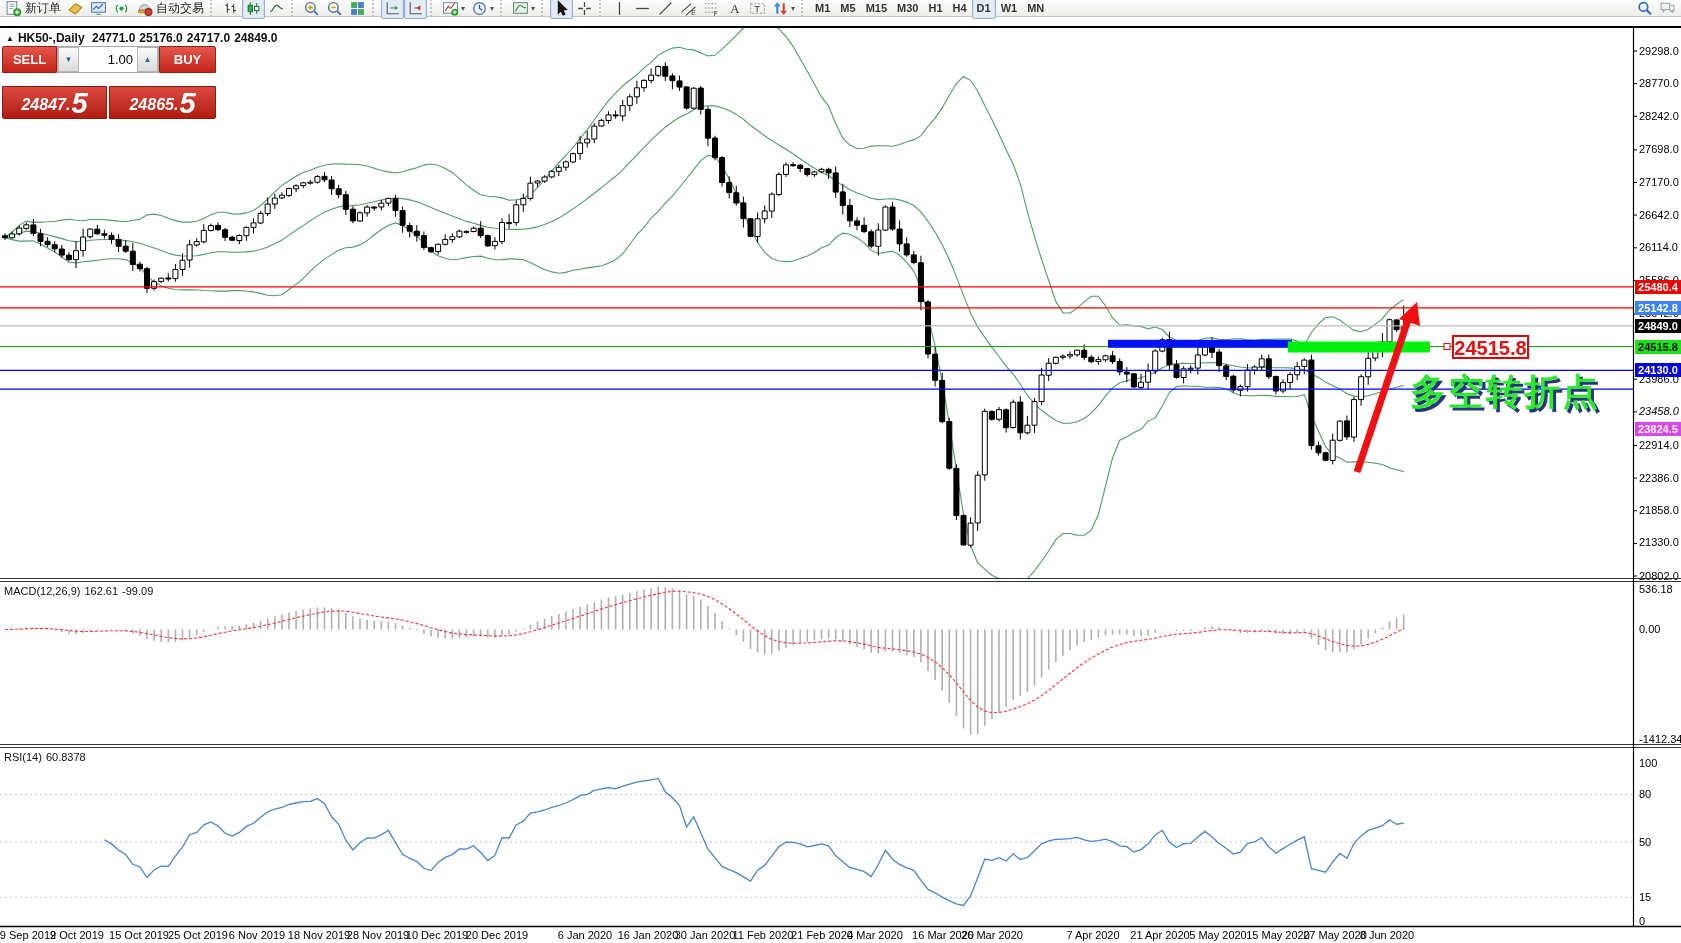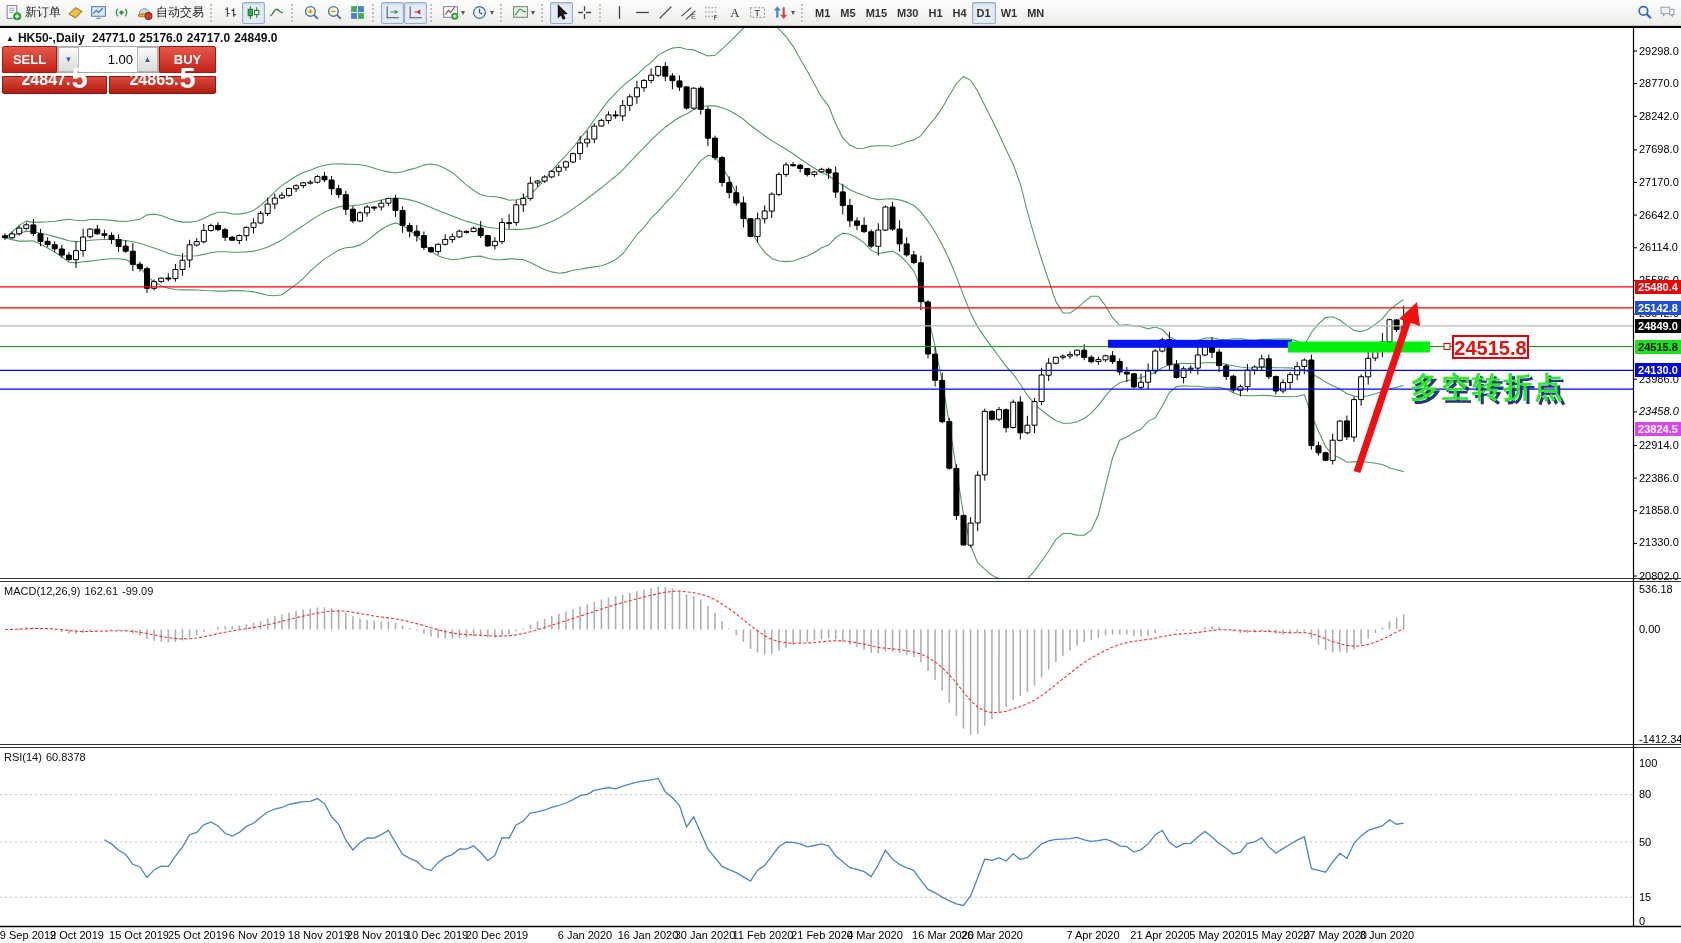--- a/index.html
+++ b/index.html
@@ -1,20 +1,20 @@
 <!DOCTYPE html>
 <html><head>
 <meta charset="utf-8">
 <style>
   html,body{margin:0;padding:0;}
   body{width:1681px;height:943px;position:relative;overflow:hidden;background:#fff;
        font-family:"Liberation Sans","DejaVu Sans",sans-serif;-webkit-font-smoothing:antialiased;}
 
   
-  #toolbar{position:absolute;left:0;top:0;width:1681px;height:26px;
+  #toolbar{position:absolute;left:0;top:0;width:1681px;height:17px;
     background:linear-gradient(180deg,#fdfdfd,#ededea);border-bottom:1px solid #c9c7c4;
     display:flex;align-items:center;padding:0 2px;box-sizing:border-box;z-index:30;}
   #tb-left{display:flex;align-items:center;height:100%;}
   #tb-right{margin-left:auto;display:flex;align-items:center;}
   .tb-grip{width:3px;height:18px;border-left:2px dotted #c3c1bd;margin:0 4px 0 3px;}
   .tb-btn{height:22px;min-width:23px;display:flex;align-items:center;justify-content:center;
     border:1px solid transparent;border-radius:2px;padding:0 2px;cursor:pointer;box-sizing:border-box;}
   .tb-btn.active{border-color:#96aed0;background:#e3ecf7;box-shadow:inset 0 1px 2px rgba(80,100,140,.25);}
   .tb-label{font-size:12px;color:#222;margin-left:3px;white-space:nowrap;}
   .tb-text{font-size:11px;font-weight:bold;color:#333;padding:0 4px;}
@@ -35,21 +35,21 @@
   #tp-row1{display:flex;height:27px;}
   .tp-btn{background:linear-gradient(180deg,#e6574a,#c32318);border:1px solid #9e1d13;color:#fff;
     font-size:13px;font-weight:bold;display:flex;align-items:center;justify-content:center;cursor:pointer;}
   #tp-sell{width:54px;border-radius:2px 0 0 0;}
   #tp-buy{width:56px;border-radius:0 2px 0 0;}
   #tp-vol{width:104px;background:#fff;border:1px solid #a9a9a9;display:flex;box-sizing:border-box;}
   .tp-spin{width:19px;background:linear-gradient(180deg,#fafafa,#dcdcdc);border:1px solid #b5b5b5;
     display:flex;align-items:center;justify-content:center;font-size:8px;color:#2f5fb3;cursor:pointer;}
   #tp-vol input{flex:1;border:none;outline:none;text-align:right;font-size:13px;padding:0 4px;width:50px;
     font-family:"Liberation Sans",sans-serif;}
-  #tp-row2{display:flex;height:18px;margin-top:3px;}
+  #tp-row2{display:flex;height:33px;margin-top:13px;font-style:italic;}
   .tp-price{background:linear-gradient(180deg,#da4a3e,#b21d12);border:1px solid #8f180f;color:#fff;
     display:flex;align-items:flex-end;justify-content:center;cursor:pointer;padding-bottom:2px;}
   .tp-price .main{font-size:16px;font-weight:bold;line-height:22px;}
   .tp-price .big{font-size:29px;font-weight:bold;line-height:26px;margin-left:1px;}
   #tp-price-sell{width:105px;margin-right:2px;border-radius:0 0 0 2px;}
   #tp-price-buy{width:107px;border-radius:0 0 2px 0;}
 
   
   .tick-label{position:absolute;left:1639px;font-size:11px;color:#000;height:13px;line-height:13px;}
   .level-label{position:absolute;left:1635px;width:46px;height:14px;line-height:14px;font-size:11px;
@@ -57,21 +57,21 @@
   .scale-label{position:absolute;font-size:11px;color:#000;height:13px;line-height:13px;}
   .date-label{position:absolute;top:929px;width:84px;text-align:center;font-size:11px;color:#000;white-space:nowrap;}
   #ind-label-macd{position:absolute;left:4px;top:585px;font-size:11px;color:#111;z-index:10;}
   #ind-label-rsi{position:absolute;left:4px;top:751px;font-size:11px;color:#111;z-index:10;}
   #ind-label-macd span,#ind-label-rsi span{margin-right:4px;}
 
   
   #price-tag{position:absolute;left:1452px;top:335px;width:77px;height:24px;background:#fff;
     border:2px solid #e00000;color:#e61010;font-size:20px;font-weight:600;text-align:center;
     line-height:23px;z-index:15;box-sizing:border-box;cursor:move;}
-  #turning-point{position:absolute;left:1410px;top:368px;font-size:29px;font-weight:bold;color:#2ee82e;
+  #turning-point{position:absolute;left:1410px;top:368px;font-size:36px;font-weight:bold;color:#2ee82e;
     text-shadow:3px 3px 0 #26357e;letter-spacing:2px;z-index:14;white-space:nowrap;cursor:move;}
 </style>
 </head>
 <body>
 
 <div id="toolbar">
   <div id="tb-left">
       <div class="tb-btn">
         <span class="ic">
           <svg width="17" height="17" viewBox="0 0 16 16" fill="none" stroke-width="1">
@@ -443,21 +443,21 @@
     <div class="tick-label" style="top: 273.879px;">25586.0</div>
     <div class="tick-label" style="top: 307.494px;">25042.0</div>
     <div class="tick-label" style="top: 372.749px;">23986.0</div>
     <div class="tick-label" style="top: 405.376px; font-style: italic;">23458.0</div>
     <div class="tick-label" style="top: 438.992px;">22914.0</div>
     <div class="tick-label" style="top: 471.619px;">22386.0</div>
     <div class="tick-label" style="top: 504.246px;">21858.0</div>
     <div class="tick-label" style="top: 536px;">21330.0</div>
     <div class="tick-label" style="top: 569.5px;">20802.0</div>
     <div class="level-label" style="top: 279.904px; background: rgb(238, 0, 0); color: rgb(255, 255, 255);">25480.4</div>
-    <div class="level-label" style="top: 300.766px; background: #1d4ed8; color: rgb(255, 255, 255);">25142.8</div>
+    <div class="level-label" style="top: 300.766px; background: #3b82f6; color: rgb(255, 255, 255);">25142.8</div>
     <div class="level-label" style="top: 318.921px; background: rgb(0, 0, 0); color: rgb(255, 255, 255);">24849.0</div>
     <div class="level-label" style="top: 339.51px; background: rgb(22, 230, 22); color: rgb(0, 0, 0);">24515.8</div>
     <div class="level-label" style="top: 363.35px; background: rgb(0, 0, 224); color: rgb(255, 255, 255);">24130.0</div>
     <div class="level-label" style="top: 382.228px; background: #d946ef; color: rgb(255, 255, 255); margin-top: 40px;">23824.5</div>
     <div class="scale-label" style="left: 1639px; top: 583px;">536.18</div>
     <div class="scale-label" style="left: 1639px; top: 623px;">0.00</div>
     <div class="scale-label" style="left: 1639px; top: 733px;">-1412.34</div>
     <div class="scale-label" style="left: 1639px; top: 756.5px;">100</div>
     <div class="scale-label" style="left: 1639px; top: 788.1px;">80</div>
     <div class="scale-label" style="left: 1639px; top: 835.5px;">50</div>

